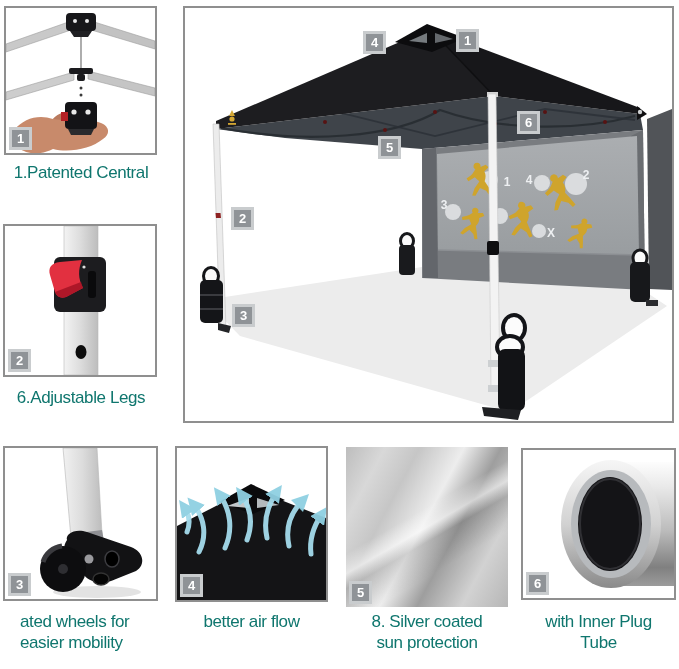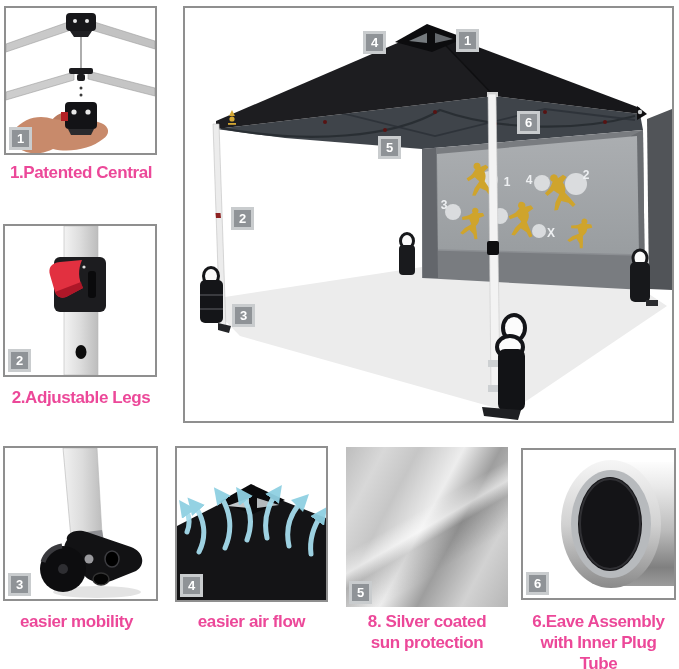--- a/index.html
+++ b/index.html
@@ -3,21 +3,21 @@
 <meta charset="utf-8">
 <style>
   html,body{margin:0;padding:0;background:#fff;}
   .page{position:relative;width:679px;height:669px;background:#ffffff;overflow:hidden;
         font-family:"Liberation Sans",sans-serif;}
   .frame{position:absolute;border:2px solid #8f8f8f;background:#fff;box-sizing:border-box;}
   .frame svg{position:absolute;left:0;top:0;width:100%;height:100%;}
   .badge{position:absolute;width:17px;height:17px;background:#8f9397;border:3px solid #c9ccce;
          color:#fff;font-weight:bold;font-size:13px;line-height:17px;text-align:center;z-index:5;}
   .fig-badge{left:3px;bottom:3px;}
-  .caption{position:absolute;color:#ec4899;font-weight:bold;font-size:17px;line-height:21px;
+  .caption{position:absolute;color:#0f766e;font-weight:normal;font-size:17px;line-height:21px;
            letter-spacing:-0.4px;}
   .caption .ln{white-space:nowrap;}
   .center{text-align:center;}
   .cap-left .ln.indent{padding-left:17px;}
   #fig5{position:absolute;left:346px;top:447px;width:162px;height:160px;
         background:linear-gradient(118deg,#bdbdbd 0%,#d8d8d8 16%,#c6c6c6 30%,#ededed 48%,#9e9e9e 63%,#d2d2d2 81%,#b6b6b6 100%);}
   #fig5 .fold{position:absolute;inset:0;
         background:linear-gradient(150deg,rgba(255,255,255,0) 42%,rgba(255,255,255,.55) 50%,rgba(0,0,0,.12) 56%,rgba(255,255,255,0) 70%);}
 </style>
 </head>
@@ -70,21 +70,21 @@
       <rect x="83" y="45" width="8" height="27" rx="3" fill="#0a0a0c"></rect>
       <circle cx="79" cy="41" r="1.6" fill="#dddddd"></circle>
       <path d="M77,34 L55,36 C46,37 43,42 45,49 L50,66 C52,72 58,73 63,70 L78,62 C73,53 73,43 77,34 Z" fill="#e23040"></path>
       <path d="M50,66 C52,72 58,73 63,70 L78,62 L76,56 Z" fill="#a51325" opacity="0.85"></path>
       <ellipse cx="76" cy="126" rx="5.5" ry="7" fill="#0c0c0c"></ellipse>
     </svg>
     <div class="badge fig-badge">2</div>
   </div>
 
   <div class="caption center" style="left:0;top:387px;width:162px;">
-    <div class="ln">2.Adjustable Legs</div>
+    <div class="ln">6.Adjustable Legs</div>
   </div>
 
   <div class="frame" id="main" style="left:183px;top:6px;width:491px;height:417px;">
     <svg viewBox="0 0 487 413">
       <defs>
         <linearGradient id="wallg" x1="0" y1="0" x2="0" y2="1">
           <stop offset="0" stop-color="#abaeb1"></stop>
             <stop offset="1" stop-color="#999da0"></stop>
         </linearGradient>
         <path id="sfig" d="M-1,-13 a3.4,3.4 0 1 0 2,0.2 Z
@@ -272,31 +272,31 @@
       <rect x="86" y="12" width="65" height="124" fill="url(#tubeg)"></rect>
       <rect x="38" y="10" width="100" height="128" rx="50" ry="64" fill="url(#tubeg2)"></rect>
       <rect x="48" y="20" width="80" height="108" rx="40" ry="54" fill="#b7babd"></rect>
       <rect x="55" y="27" width="64" height="94" rx="32" ry="47" fill="#141417"></rect>
       <rect x="57" y="29" width="60" height="90" rx="30" ry="45" fill="none" stroke="#303034" stroke-width="2"></rect>
     </svg>
     <div class="badge fig-badge">6</div>
   </div>
 
   <div class="caption cap-left" style="left:3px;top:611px;width:160px;">
+    <div class="ln indent">ated wheels for</div>
     <div class="ln indent">easier mobility</div>
   </div>
 
   <div class="caption center" style="left:170px;top:611px;width:163px;">
-    <div class="ln">easier air flow</div>
+    <div class="ln">better air flow</div>
   </div>
 
   <div class="caption center" style="left:338px;top:611px;width:178px;">
     <div class="ln">8. Silver coated</div>
     <div class="ln">sun protection</div>
   </div>
 
   <div class="caption center" style="left:518px;top:611px;width:161px;">
-    <div class="ln">6.Eave Assembly</div>
     <div class="ln">with Inner Plug</div>
     <div class="ln">Tube</div>
   </div>
 
 </div>
 
 </body></html>

